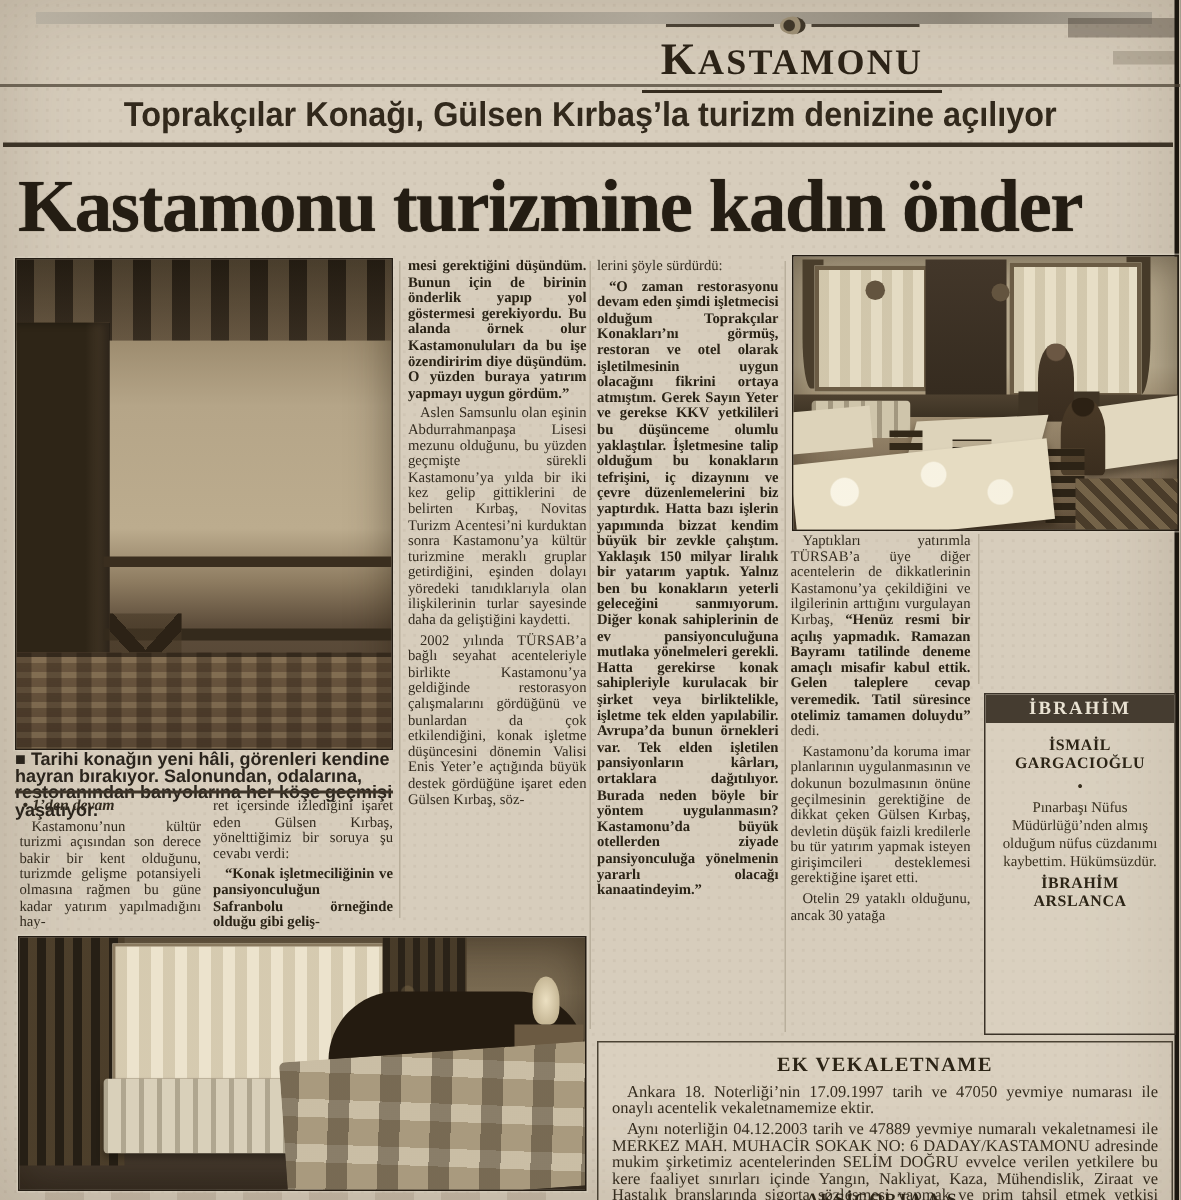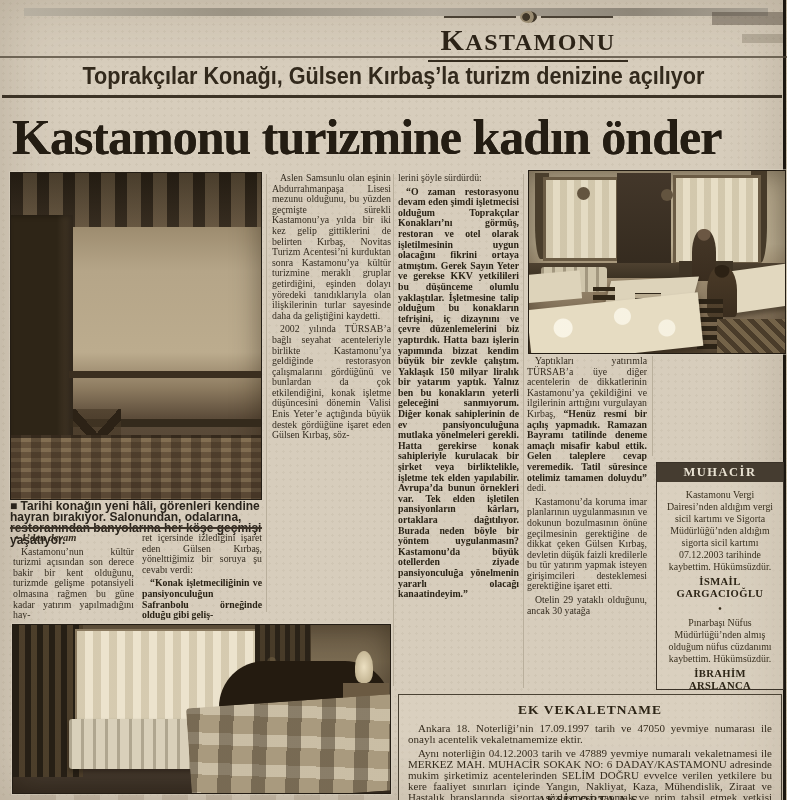--- a/index.html
+++ b/index.html
@@ -198,20 +198,21 @@
     <p>ret içersinde izlediğini işaret eden Gülsen Kırbaş, yönelttiğimiz bir soruya şu cevabı verdi:</p>
     <p class="b ind">“Konak işletmeciliğinin ve pansiyonculuğun Safranbolu örneğinde olduğu gibi geliş-</p>
   </div>
 
   <div class="colrule" style="left:266px;top:174px;height:438px;"></div>
   <div class="colrule" style="left:393px;top:174px;height:512px;"></div>
   <div class="colrule" style="left:523px;top:174px;height:514px;"></div>
   <div class="colrule" style="left:652px;top:356px;height:100px;"></div>
 
   <div class="txtcol" style="left:272px;top:173px;width:119px;height:442px;">
+    <p class="b">mesi gerektiğini düşündüm. Bunun için de birinin önderlik yapıp yol göstermesi gerekiyordu. Bu alanda örnek olur Kastamonuluları da bu işe özendiririm diye düşündüm. O yüzden buraya yatırım yapmayı uygun gördüm.”</p>
     <p class="ind">Aslen Samsunlu olan eşinin Abdurrahmanpaşa Lisesi mezunu olduğunu, bu yüzden geçmişte sürekli Kastamonu’ya yılda bir iki kez gelip gittiklerini de belirten Kırbaş, Novitas Turizm Acentesi’ni kurduktan sonra Kastamonu’ya kültür turizmine meraklı gruplar getirdiğini, eşinden dolayı yöredeki tanıdıklarıyla olan ilişkilerinin turlar sayesinde daha da geliştiğini kaydetti.</p>
     <p class="ind">2002 yılında TÜRSAB’a bağlı seyahat acenteleriyle birlikte Kastamonu’ya geldiğinde restorasyon çalışmalarını gördüğünü ve bunlardan da çok etkilendiğini, konak işletme düşüncesini dönemin Valisi Enis Yeter’e açtığında büyük destek gördüğüne işaret eden Gülsen Kırbaş, söz-</p>
   </div>
 
   <div class="txtcol" style="left:398px;top:173px;width:121px;height:512px;">
     <p>lerini şöyle sürdürdü:</p>
     <p class="b ind">“O zaman restorasyonu devam eden şimdi işletmecisi olduğum Toprakçılar Konakları’nı görmüş, restoran ve otel olarak işletilmesinin uygun olacağını fikrini ortaya atmıştım. Gerek Sayın Yeter ve gerekse KKV yetkilileri bu düşünceme olumlu yaklaştılar. İşletmesine talip olduğum bu konakların tefrişini, iç dizaynını ve çevre düzenlemelerini biz yaptırdık. Hatta bazı işlerin yapımında bizzat kendim büyük bir zevkle çalıştım. Yaklaşık 150 milyar liralık bir yatarım yaptık. Yalnız ben bu konakların yeterli geleceğini sanmıyorum. Diğer konak sahiplerinin de ev pansiyonculuğuna mutlaka yönelmeleri gerekli. Hatta gerekirse konak sahipleriyle kurulacak bir şirket veya birliktelikle, işletme tek elden yapılabilir. Avrupa’da bunun örnekleri var. Tek elden işletilen pansiyonların kârları, ortaklara dağıtılıyor. Burada neden böyle bir yöntem uygulanmasın? Kastamonu’da büyük otellerden ziyade pansiyonculuğa yönelmenin yararlı olacağı kanaatindeyim.”</p>
   </div>
 
   <div class="photo photo2">
@@ -239,23 +240,22 @@
   </div>
 
   <div class="txtcol" style="left:527px;top:356px;width:120px;height:338px;">
     <p class="ind"><span>Yaptıkları yatırımla TÜRSAB’a üye diğer acentelerin de dikkatlerinin Kastamonu’ya çekildiğini ve ilgilerinin arttığını vurgulayan Kırbaş, </span><span class="b">“Henüz resmi bir açılış yapmadık. Ramazan Bayramı tatilinde deneme amaçlı misafir kabul ettik. Gelen taleplere cevap veremedik. Tatil süresince otelimiz tamamen doluydu”</span><span> dedi.</span></p>
     <p class="ind">Kastamonu’da koruma imar planlarının uygulanmasının ve dokunun bozulmasının önüne geçilmesinin gerektiğine de dikkat çeken Gülsen Kırbaş, devletin düşük faizli kredilerle bu tür yatırım yapmak isteyen girişimcileri desteklemesi gerektiğine işaret etti.</p>
     <p class="ind">Otelin 29 yataklı olduğunu, ancak 30 yatağa</p>
   </div>
 
 
   <div class="zayiler">
-    <div class="zayiler-header">MUHACİR</div>
+    <div class="zayiler-header">İBRAHİM</div>
     <div class="zayiler-body">
-      <p>Kastamonu Vergi Dairesi’nden aldığım vergi sicil kartımı ve Sigorta Müdürlüğü’nden aldığım sigorta sicil kartımı 07.12.2003 tarihinde kaybettim. Hükümsüzdür.</p>
       <p class="zname">İSMAİL GARGACIOĞLU</p>
       <p class="zsep">•</p>
       <p>Pınarbaşı Nüfus Müdürlüğü’nden almış olduğum nüfus cüzdanımı kaybettim. Hükümsüzdür.</p>
       <p class="zname">İBRAHİM ARSLANCA</p>
     </div>
   </div>
 
   <div class="photo photo3">
     <div class="ph3-drapeL"></div>
     <div class="ph3-window"></div>

